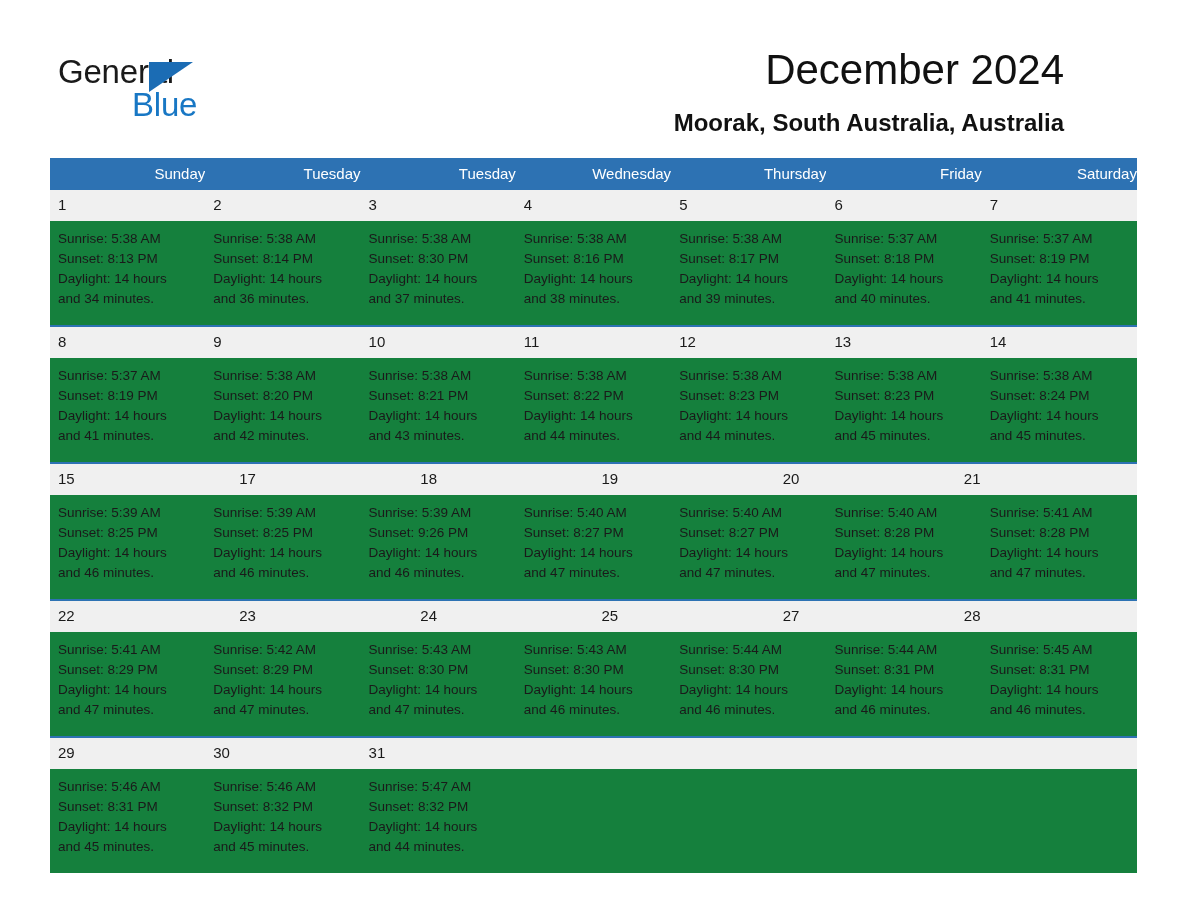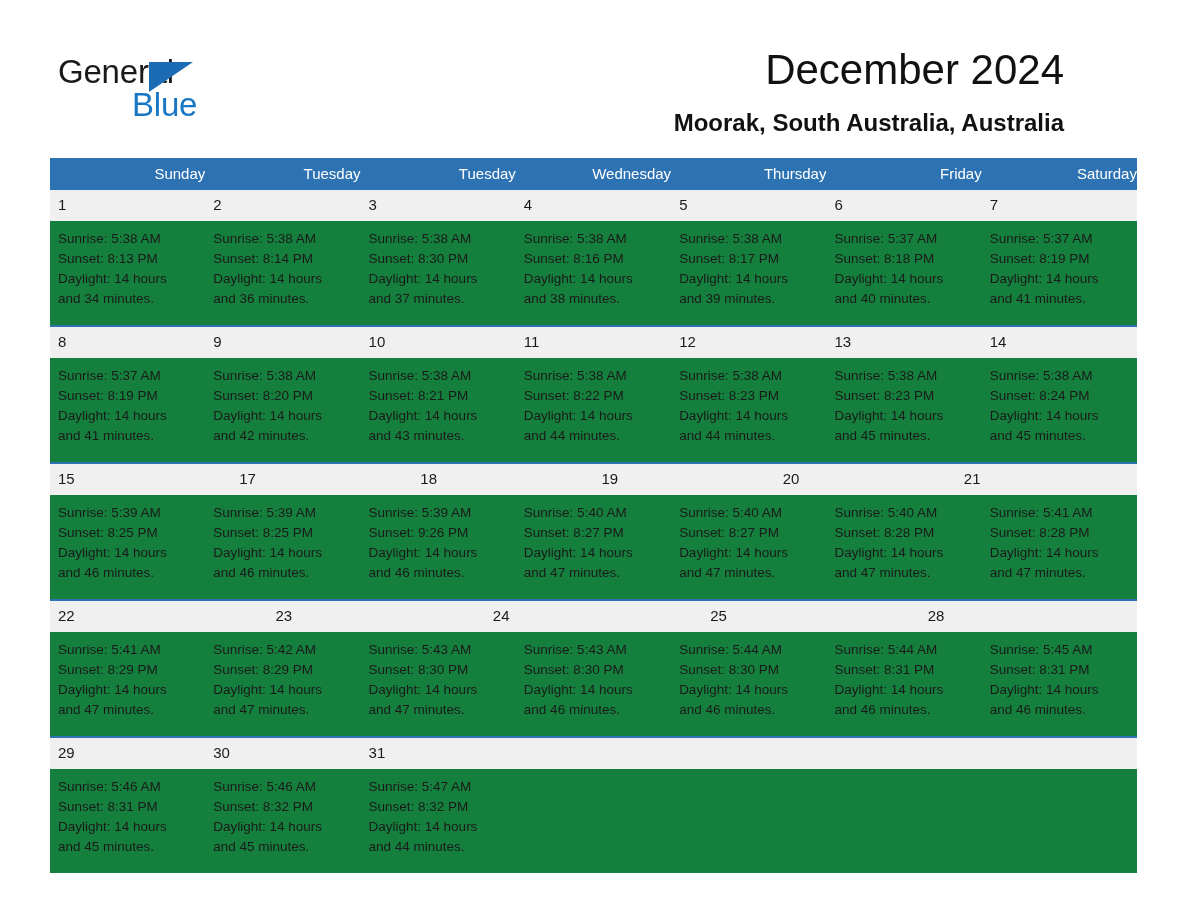--- a/index.html
+++ b/index.html
@@ -361,20 +361,21 @@
         </div>
       </div>
     </div>
 
     <div class="week-row">
       <div class="daynum-row">
         <div class="daynum-cell">22</div>
         <div class="daynum-cell">23</div>
         <div class="daynum-cell">24</div>
         <div class="daynum-cell">25</div>
+        <div class="daynum-cell">27</div>
         <div class="daynum-cell">28</div>
       </div>
       <div class="detail-row">
         <div class="detail-cell">
           <div>Sunrise: 5:41 AM</div>
           <div>Sunset: 8:29 PM</div>
           <div>Daylight: 14 hours</div>
           <div>and 47 minutes.</div>
         </div>
         <div class="detail-cell">

